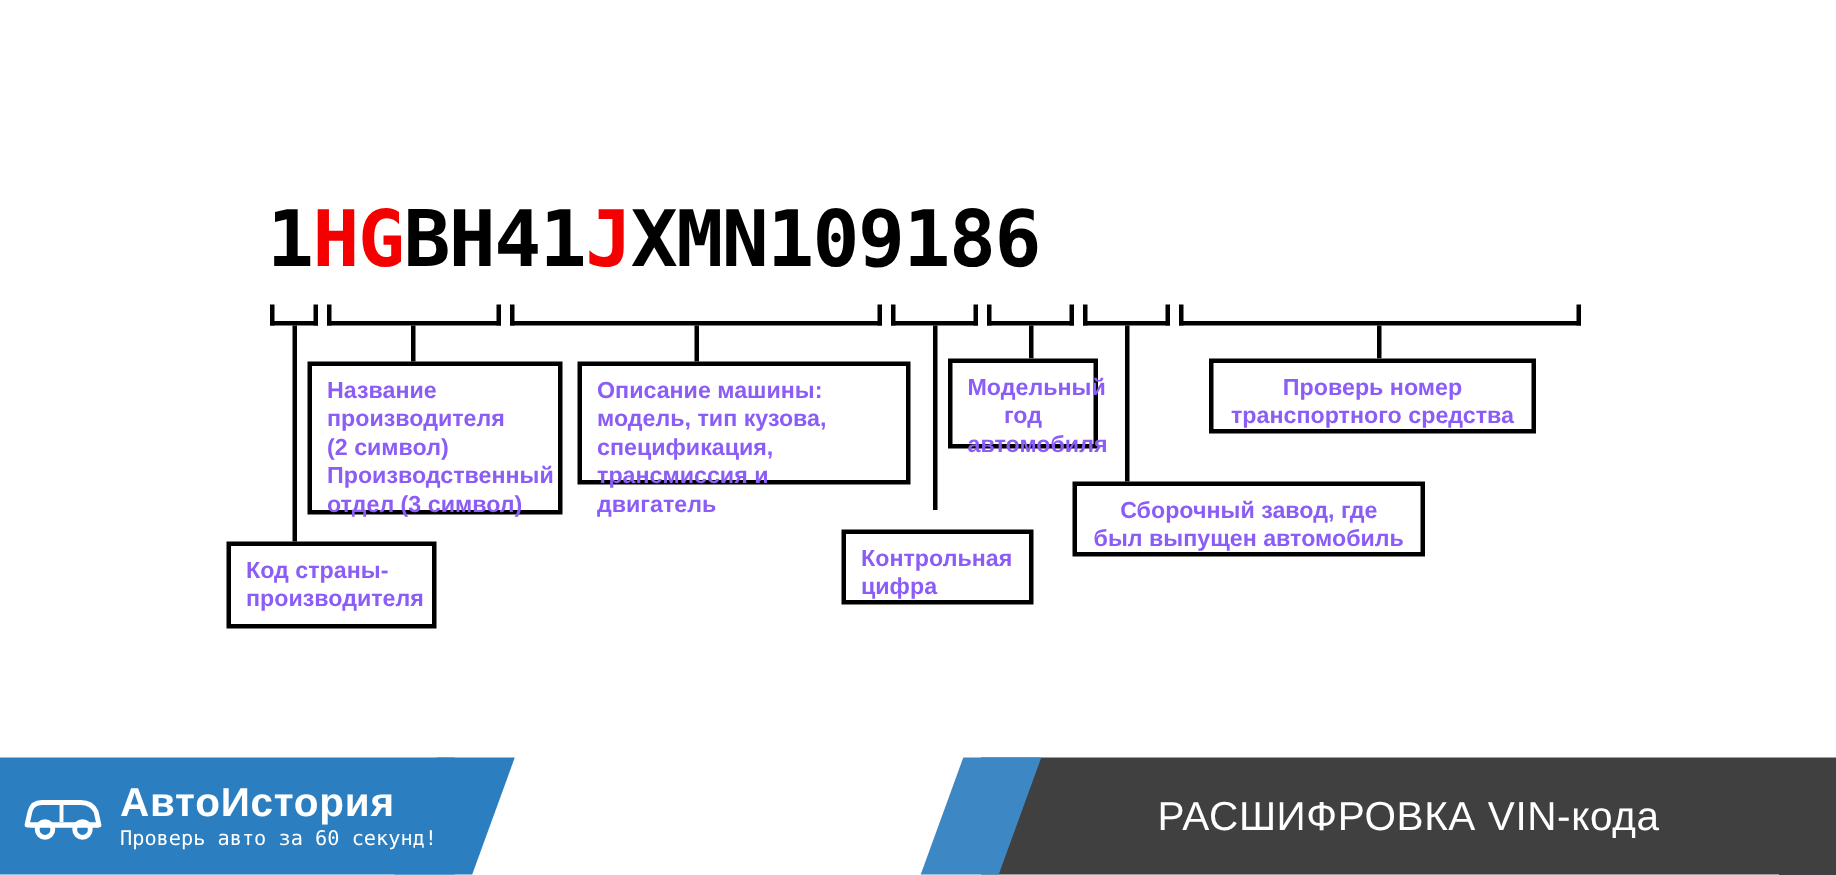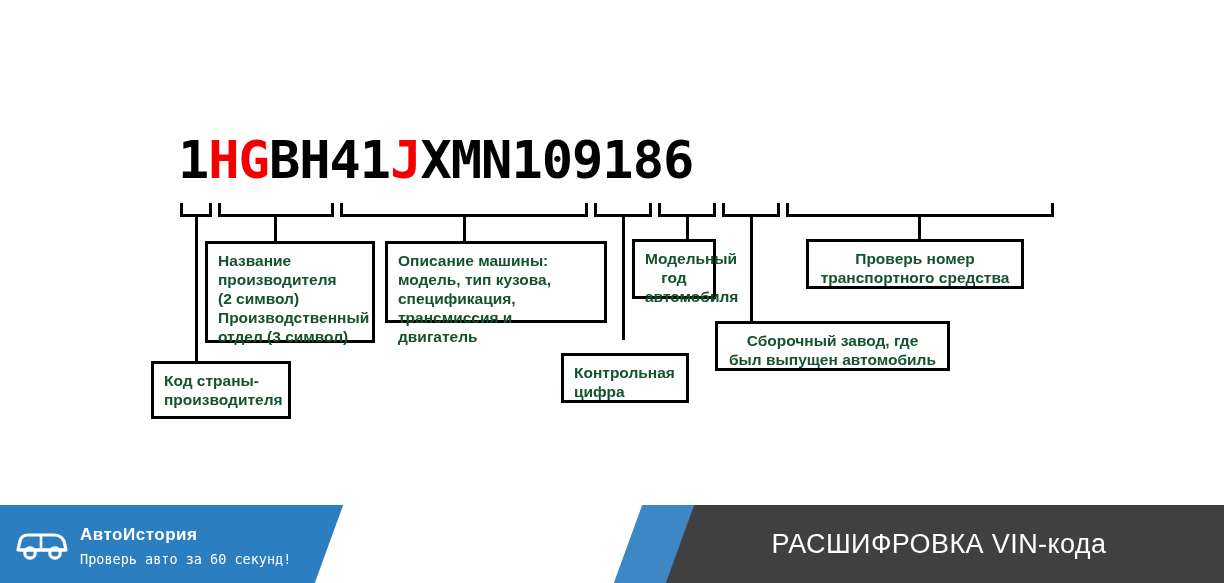--- a/index.html
+++ b/index.html
@@ -55,21 +55,21 @@
   .hline { height: 3px; }
 
   
   .box {
     position: absolute;
     border: 3px solid #000;
     background: #ffffff;
     box-sizing: border-box;
     font-size: 15.5px;
     font-weight: bold;
-    color: #14532d;
+    color: #8b5cf6;
     line-height: 19px;
     padding: 7px 10px;
     white-space: pre-line;
   }
   .box.center { text-align: center; }
 
   
   .footer-left {
     position: absolute;
     left: 0;
@@ -95,21 +95,21 @@
   .logo-car {
     width: 56px;
     height: 40px;
     margin-right: 10px;
     flex: 0 0 auto;
     position: relative;
     z-index: 2;
   }
   .brand-wrap { position: relative; z-index: 2; }
   .brand-name {
-    font-size: 17px;
+    font-size: 27px;
     font-weight: bold;
     letter-spacing: 0.5px;
     line-height: 28px;
   }
   .brand-sub {
     font-family: "DejaVu Sans Mono", monospace;
     font-size: 13.5px;
     line-height: 18px;
     margin-top: 1px;
   }
@@ -184,21 +184,21 @@
 отдел (3 символ)</div>
 
   <div class="box" style="left:385px; top:241px; width:222px; height:82px;">Описание машины:
 модель, тип кузова,
 спецификация,
 трансмиссия и двигатель</div>
 
   <div class="box" style="left:561px; top:339px; width:128px; height:50px;margin-top:14px;">Контрольная
 цифра</div>
 
-  <div class="box center" style="left:632px; top:239px; width:84px; height:60px;">Модельный
+  <div class="box center" style="left:632px; top:239px; width:100px; height:60px;">Модельный
 год
 автомобиля</div>
 
   <div class="box center" style="left:715px; top:321px; width:235px; height:50px;">Сборочный завод, где
 был выпущен автомобиль</div>
 
   <div class="box center" style="left:806px; top:239px; width:218px; height:50px;">Проверь номер
 транспортного средства</div>
 
   <div class="footer-left">

